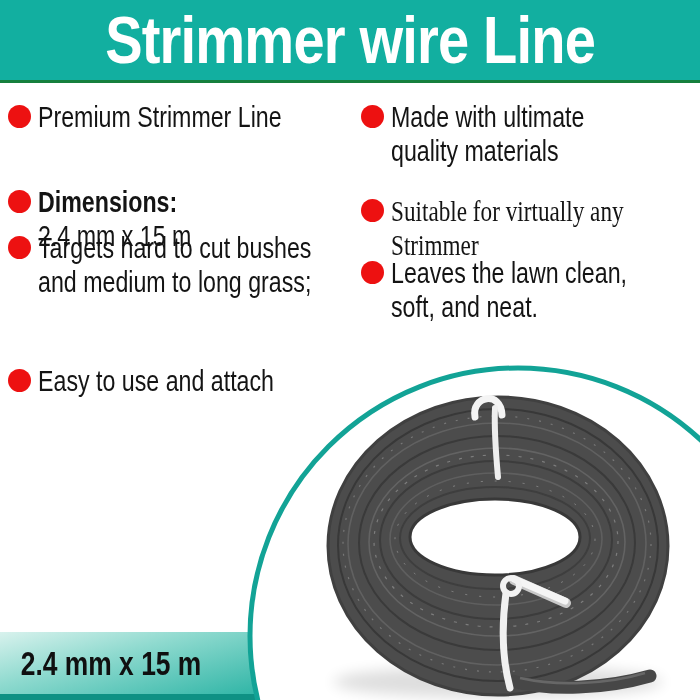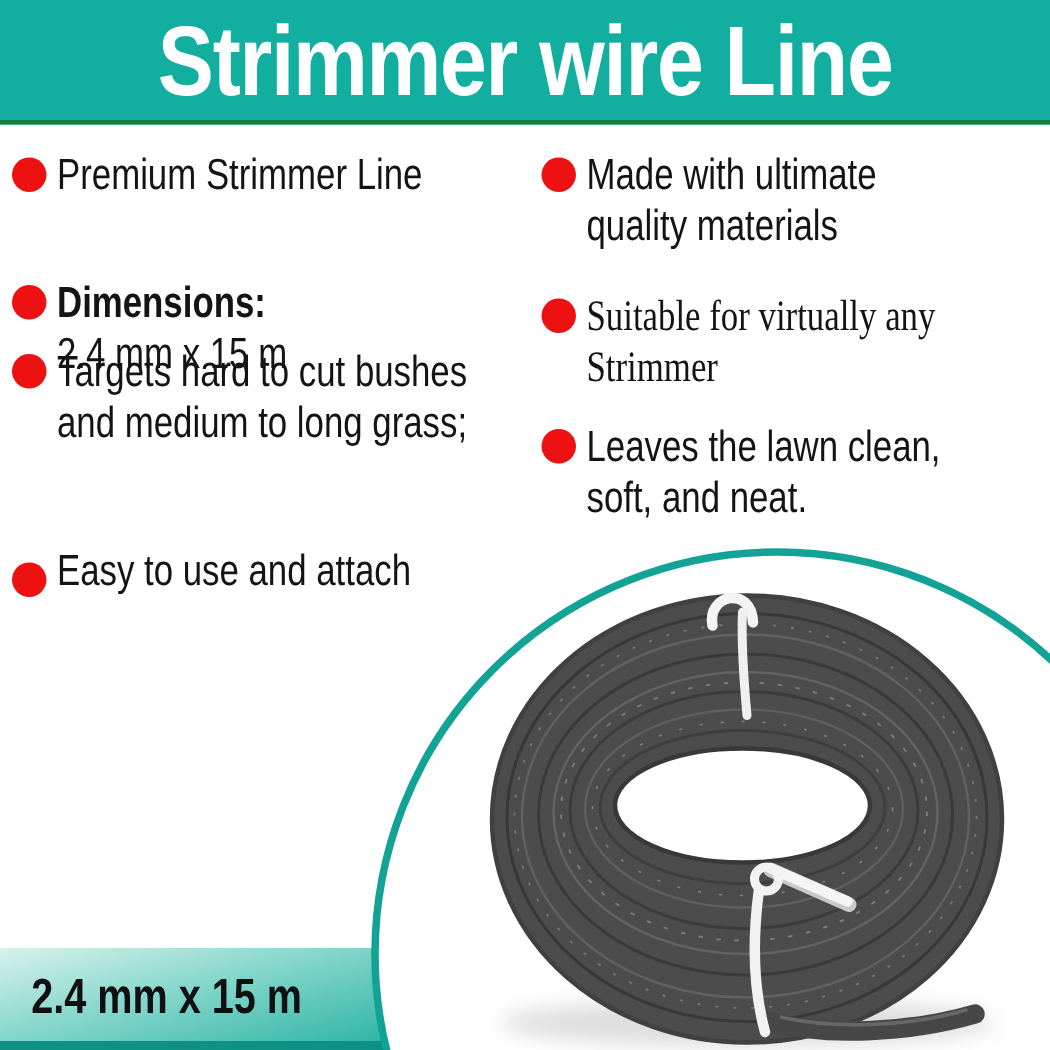--- a/index.html
+++ b/index.html
@@ -65,39 +65,39 @@
     <div class="txt"><b>Dimensions:</b><span class="sub">2.4 mm x 15 m</span></div>
   </div>
 
   <div class="item" style="left:8px;top:231px;">
     <span class="dot"></span>
     <div class="txt">Targets hard to cut bushes
 and medium to long grass;</div>
   </div>
 
 
-  <div class="item" style="left:8px;top:364px;align-items:flex-end;">
+  <div class="item" style="left:8px;top:364px;">
     <span class="dot"></span>
     <div class="txt">Easy to use and attach</div>
   </div>
 
 
   <div class="item" style="left:361px;top:100px;">
     <span class="dot"></span>
     <div class="txt" style="width:300px;">Made with ultimate
 quality materials</div>
   </div>
 
   <div class="item" style="left:361px;top:194px;font-family:Liberation Serif, serif;">
     <span class="dot"></span>
     <div class="txt" style="width:300px;">Suitable for virtually any
 Strimmer</div>
   </div>
 
-  <div class="item" style="left:361px;top:281px;justify-content:space-between;">
+  <div class="item" style="left:361px;top:256px;justify-content:space-between;">
     <span class="dot"></span>
     <div class="txt" style="width:300px;">Leaves the lawn clean,
 soft, and neat.</div>
   </div>
 
   <div class="badge">
     <div class="btxt">2.4 mm x 15 m</div>
   </div>
 
   <svg class="art" width="700" height="700" viewBox="0 0 700 700">

